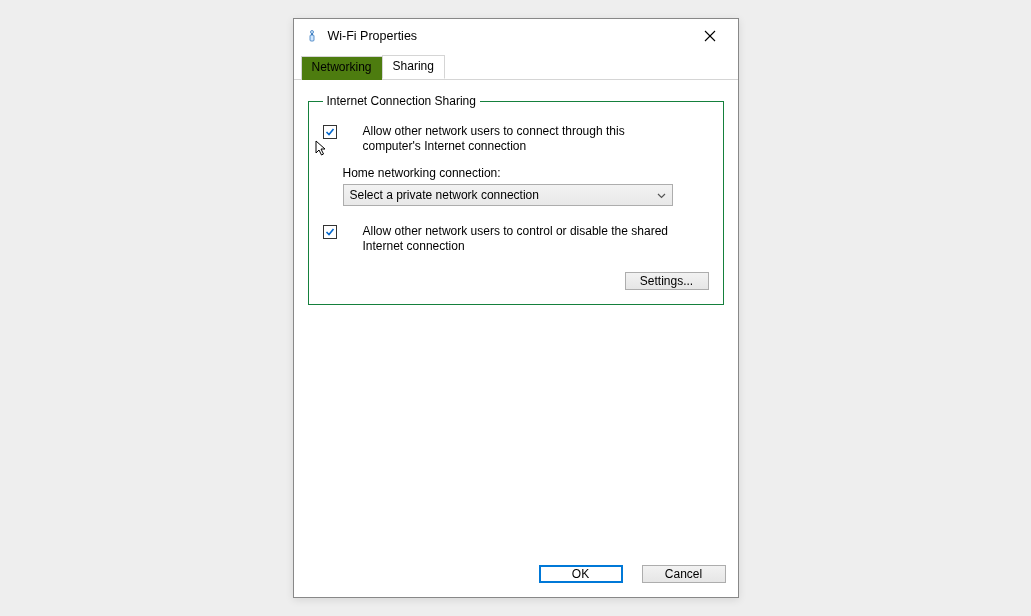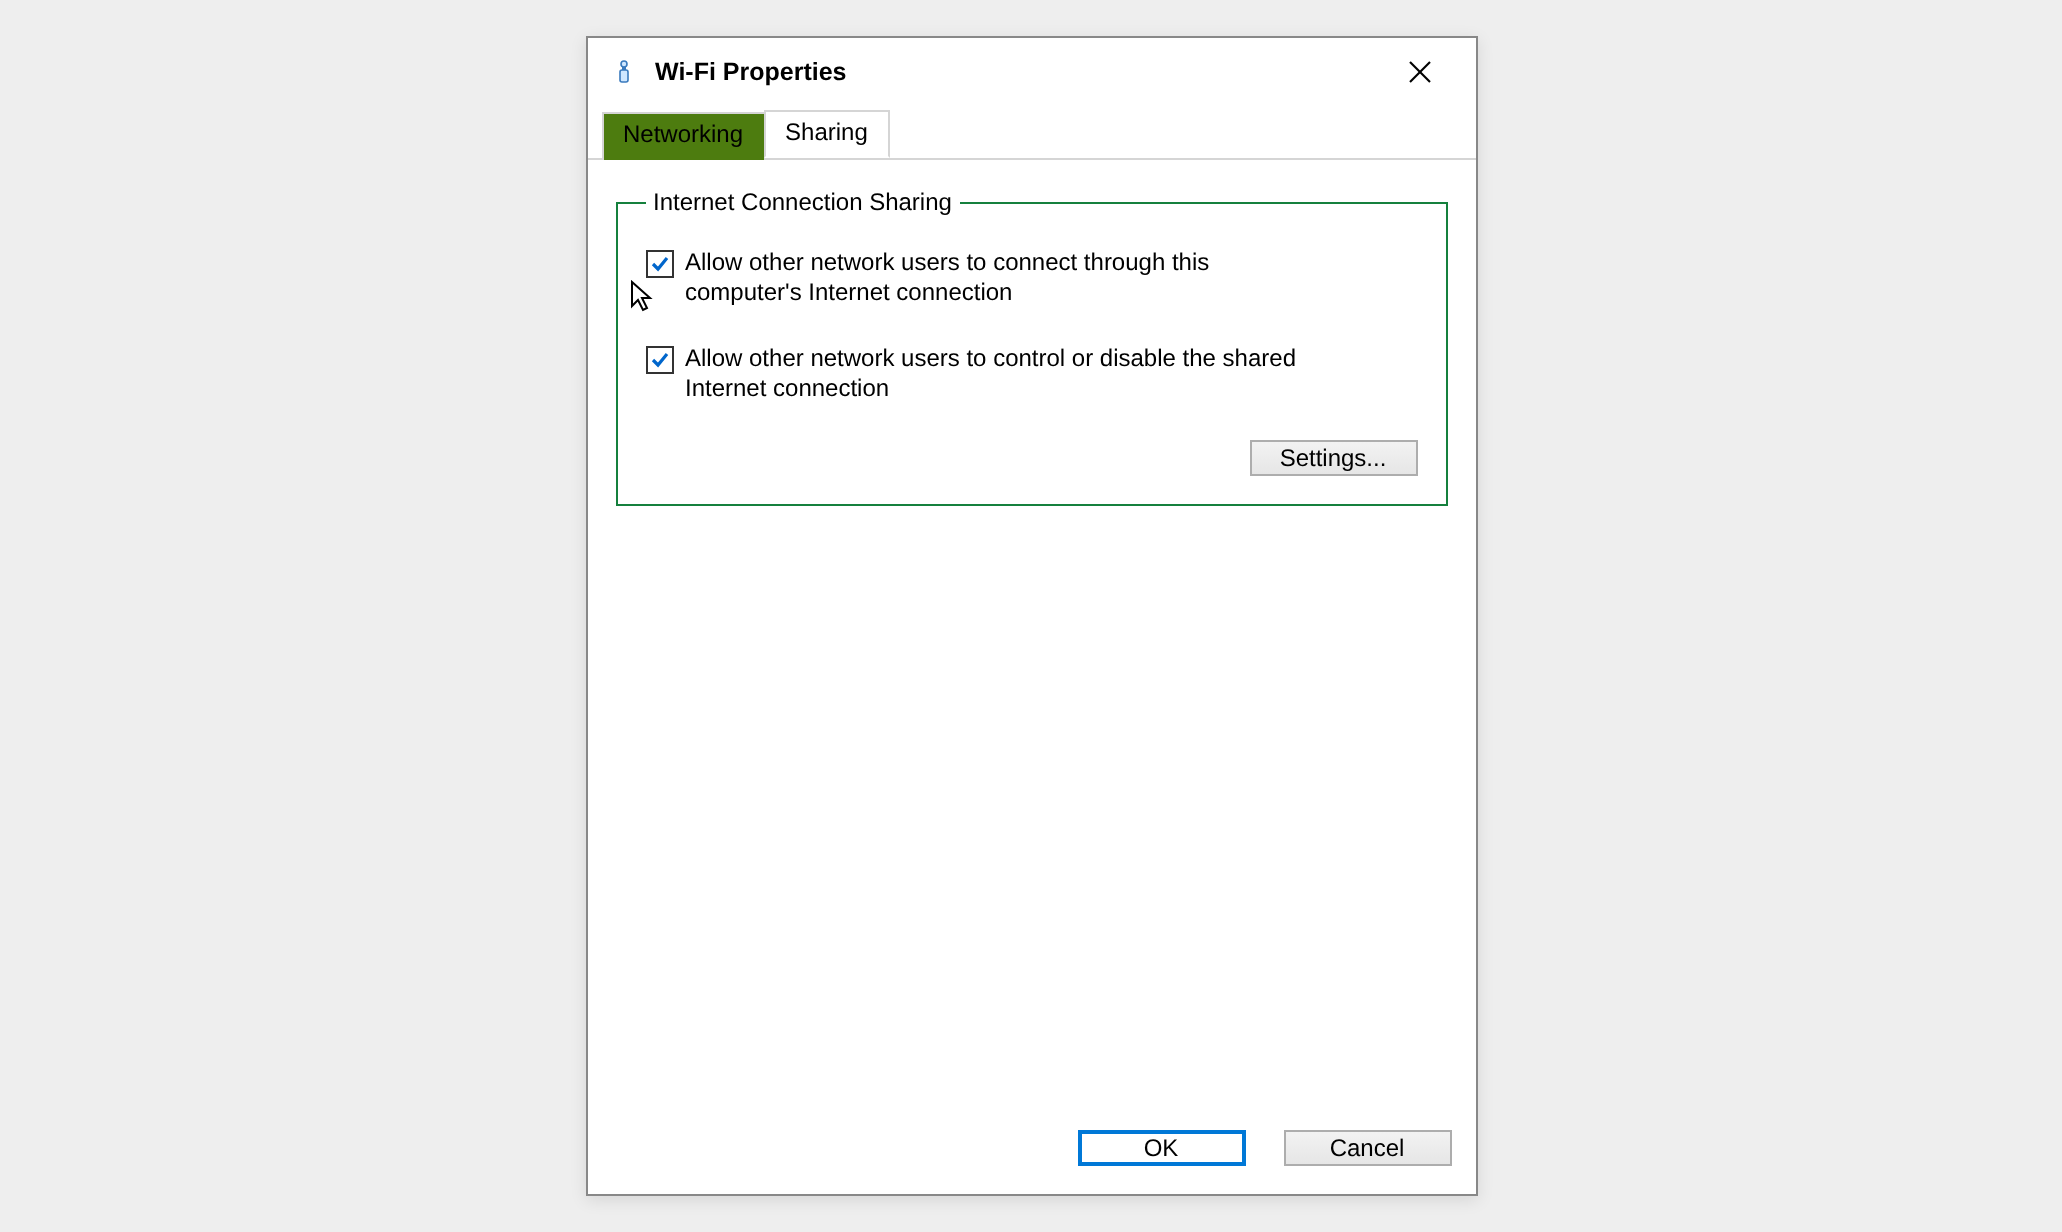--- a/index.html
+++ b/index.html
@@ -24,21 +24,20 @@
       box-shadow: 0 2px 8px rgba(0,0,0,0.1);
       display: flex;
       flex-direction: column;
     }
     .titlebar {
       height: 34px;
       display: flex;
       align-items: center;
       padding: 0 8px 0 10px;
       position: relative;
-      font-weight: bold;
     }
     .titlebar .icon {
       width: 16px; height: 16px;
       margin-right: 8px;
       display: flex; align-items: center; justify-content: center;
     }
     .titlebar .title {
       flex: 1;
       font-size: 12.5px;
       color: #000;
@@ -109,20 +108,21 @@
       background:#fff;
       cursor:pointer;
     }
     .chk.checked svg { display:block; }
     .chk svg { display:none; }
     .chktext {
       font-size: 12px;
       line-height: 1.25;
       color:#000;
       max-width: 320px;
+      margin-left: 20px;
     }
     .sub {
       margin-left: 20px;
       margin-top: 12px;
     }
     .sub-label {
       font-size: 12px;
       margin-bottom: 4px;
     }
     .combobox {
@@ -203,20 +203,31 @@
           <svg width="10" height="10" viewBox="0 0 10 10">
             <polyline points="1.5,5 4,7.5 8.5,2" fill="none" stroke="#0066cc" stroke-width="1.6"></polyline>
           </svg>
         </div>
         <div class="chktext">Allow other network users to connect through this computer's Internet connection</div>
         <svg class="cursor-overlay" style="left:-8px; top:16px;" width="14" height="18" viewBox="0 0 14 18">
           <path d="M1 1 L1 13 L4 10 L6.5 15 L8.5 14 L6 9 L10 9 Z" fill="#fff" stroke="#000" stroke-width="1"></path>
         </svg>
       </div>
 
+      <div class="sub">
+        <div class="sub-label">Home networking connection:</div>
+        <div class="combobox">
+          <span>Select a private network connection</span>
+          <span class="arrow">
+            <svg width="9" height="6" viewBox="0 0 9 6">
+                <polyline points="1,1 4.5,4.5 8,1" fill="none" stroke="#555" stroke-width="1.2"></polyline>
+              </svg>
+          </span>
+        </div>
+      </div>
 
       <div class="row" style="margin-top:18px;">
         <div class="chk checked">
           <svg width="10" height="10" viewBox="0 0 10 10">
             <polyline points="1.5,5 4,7.5 8.5,2" fill="none" stroke="#0066cc" stroke-width="1.6"></polyline>
           </svg>
         </div>
         <div class="chktext">Allow other network users to control or disable the shared Internet connection</div>
       </div>
 

